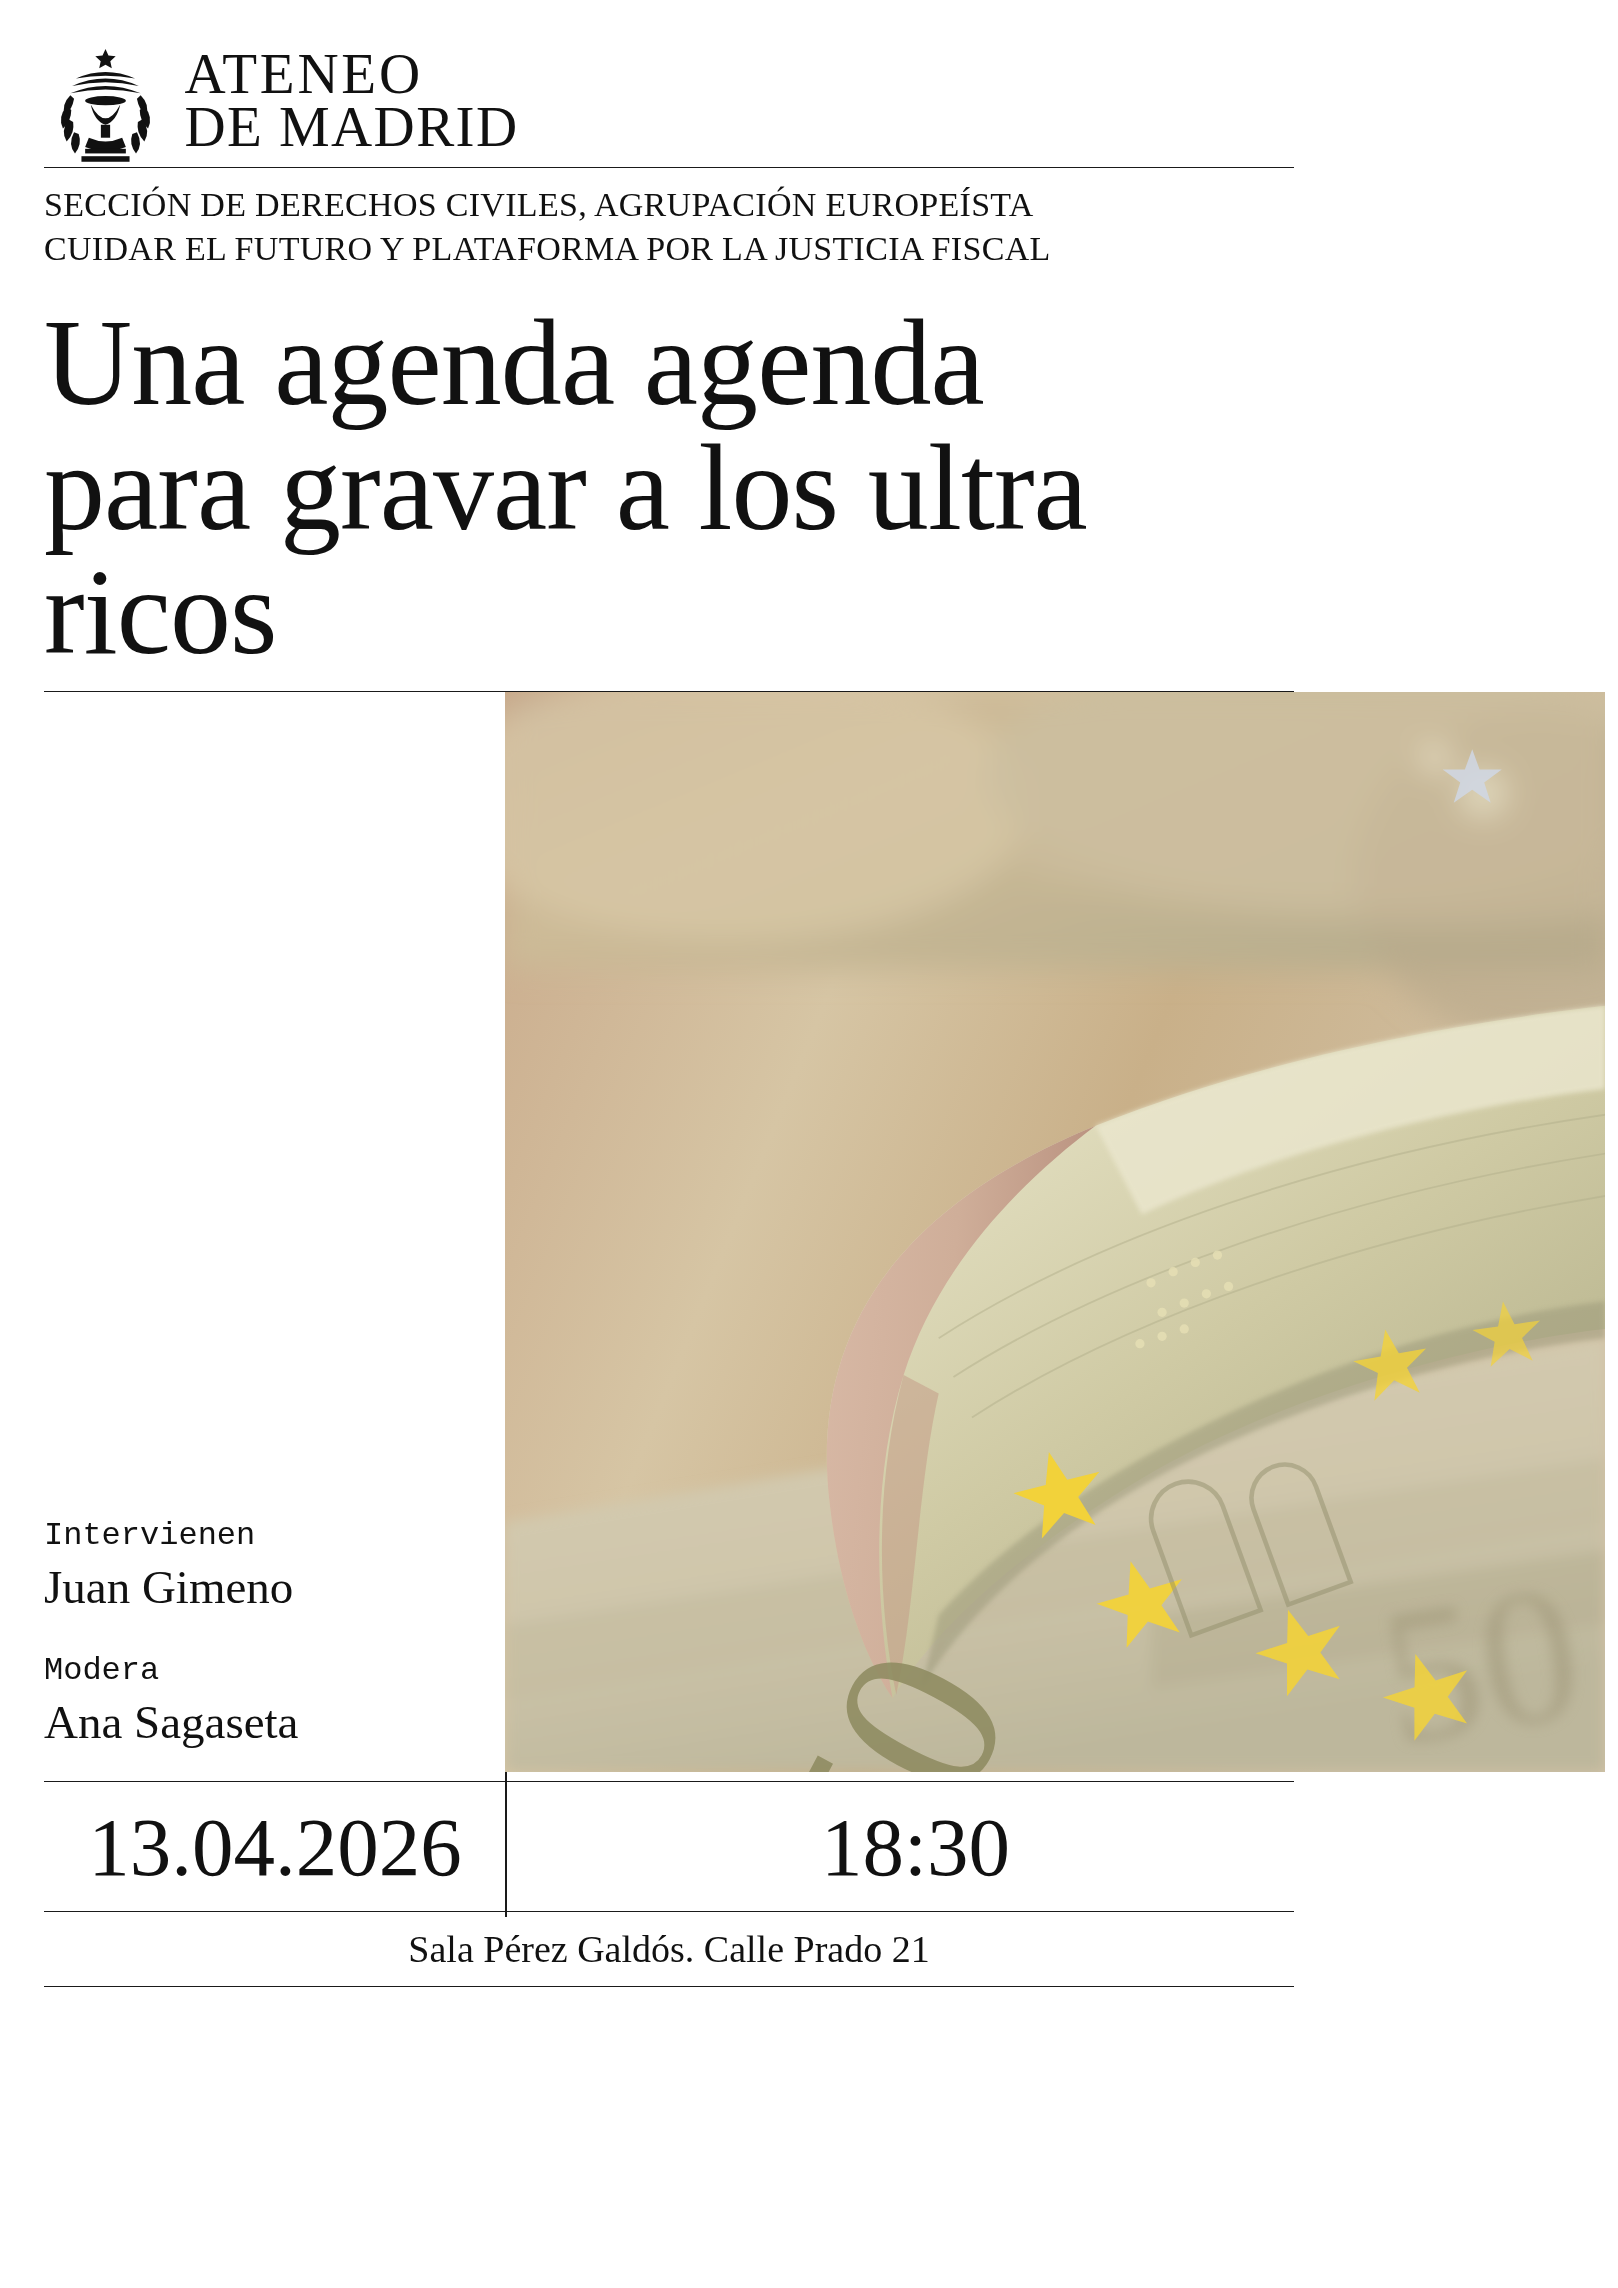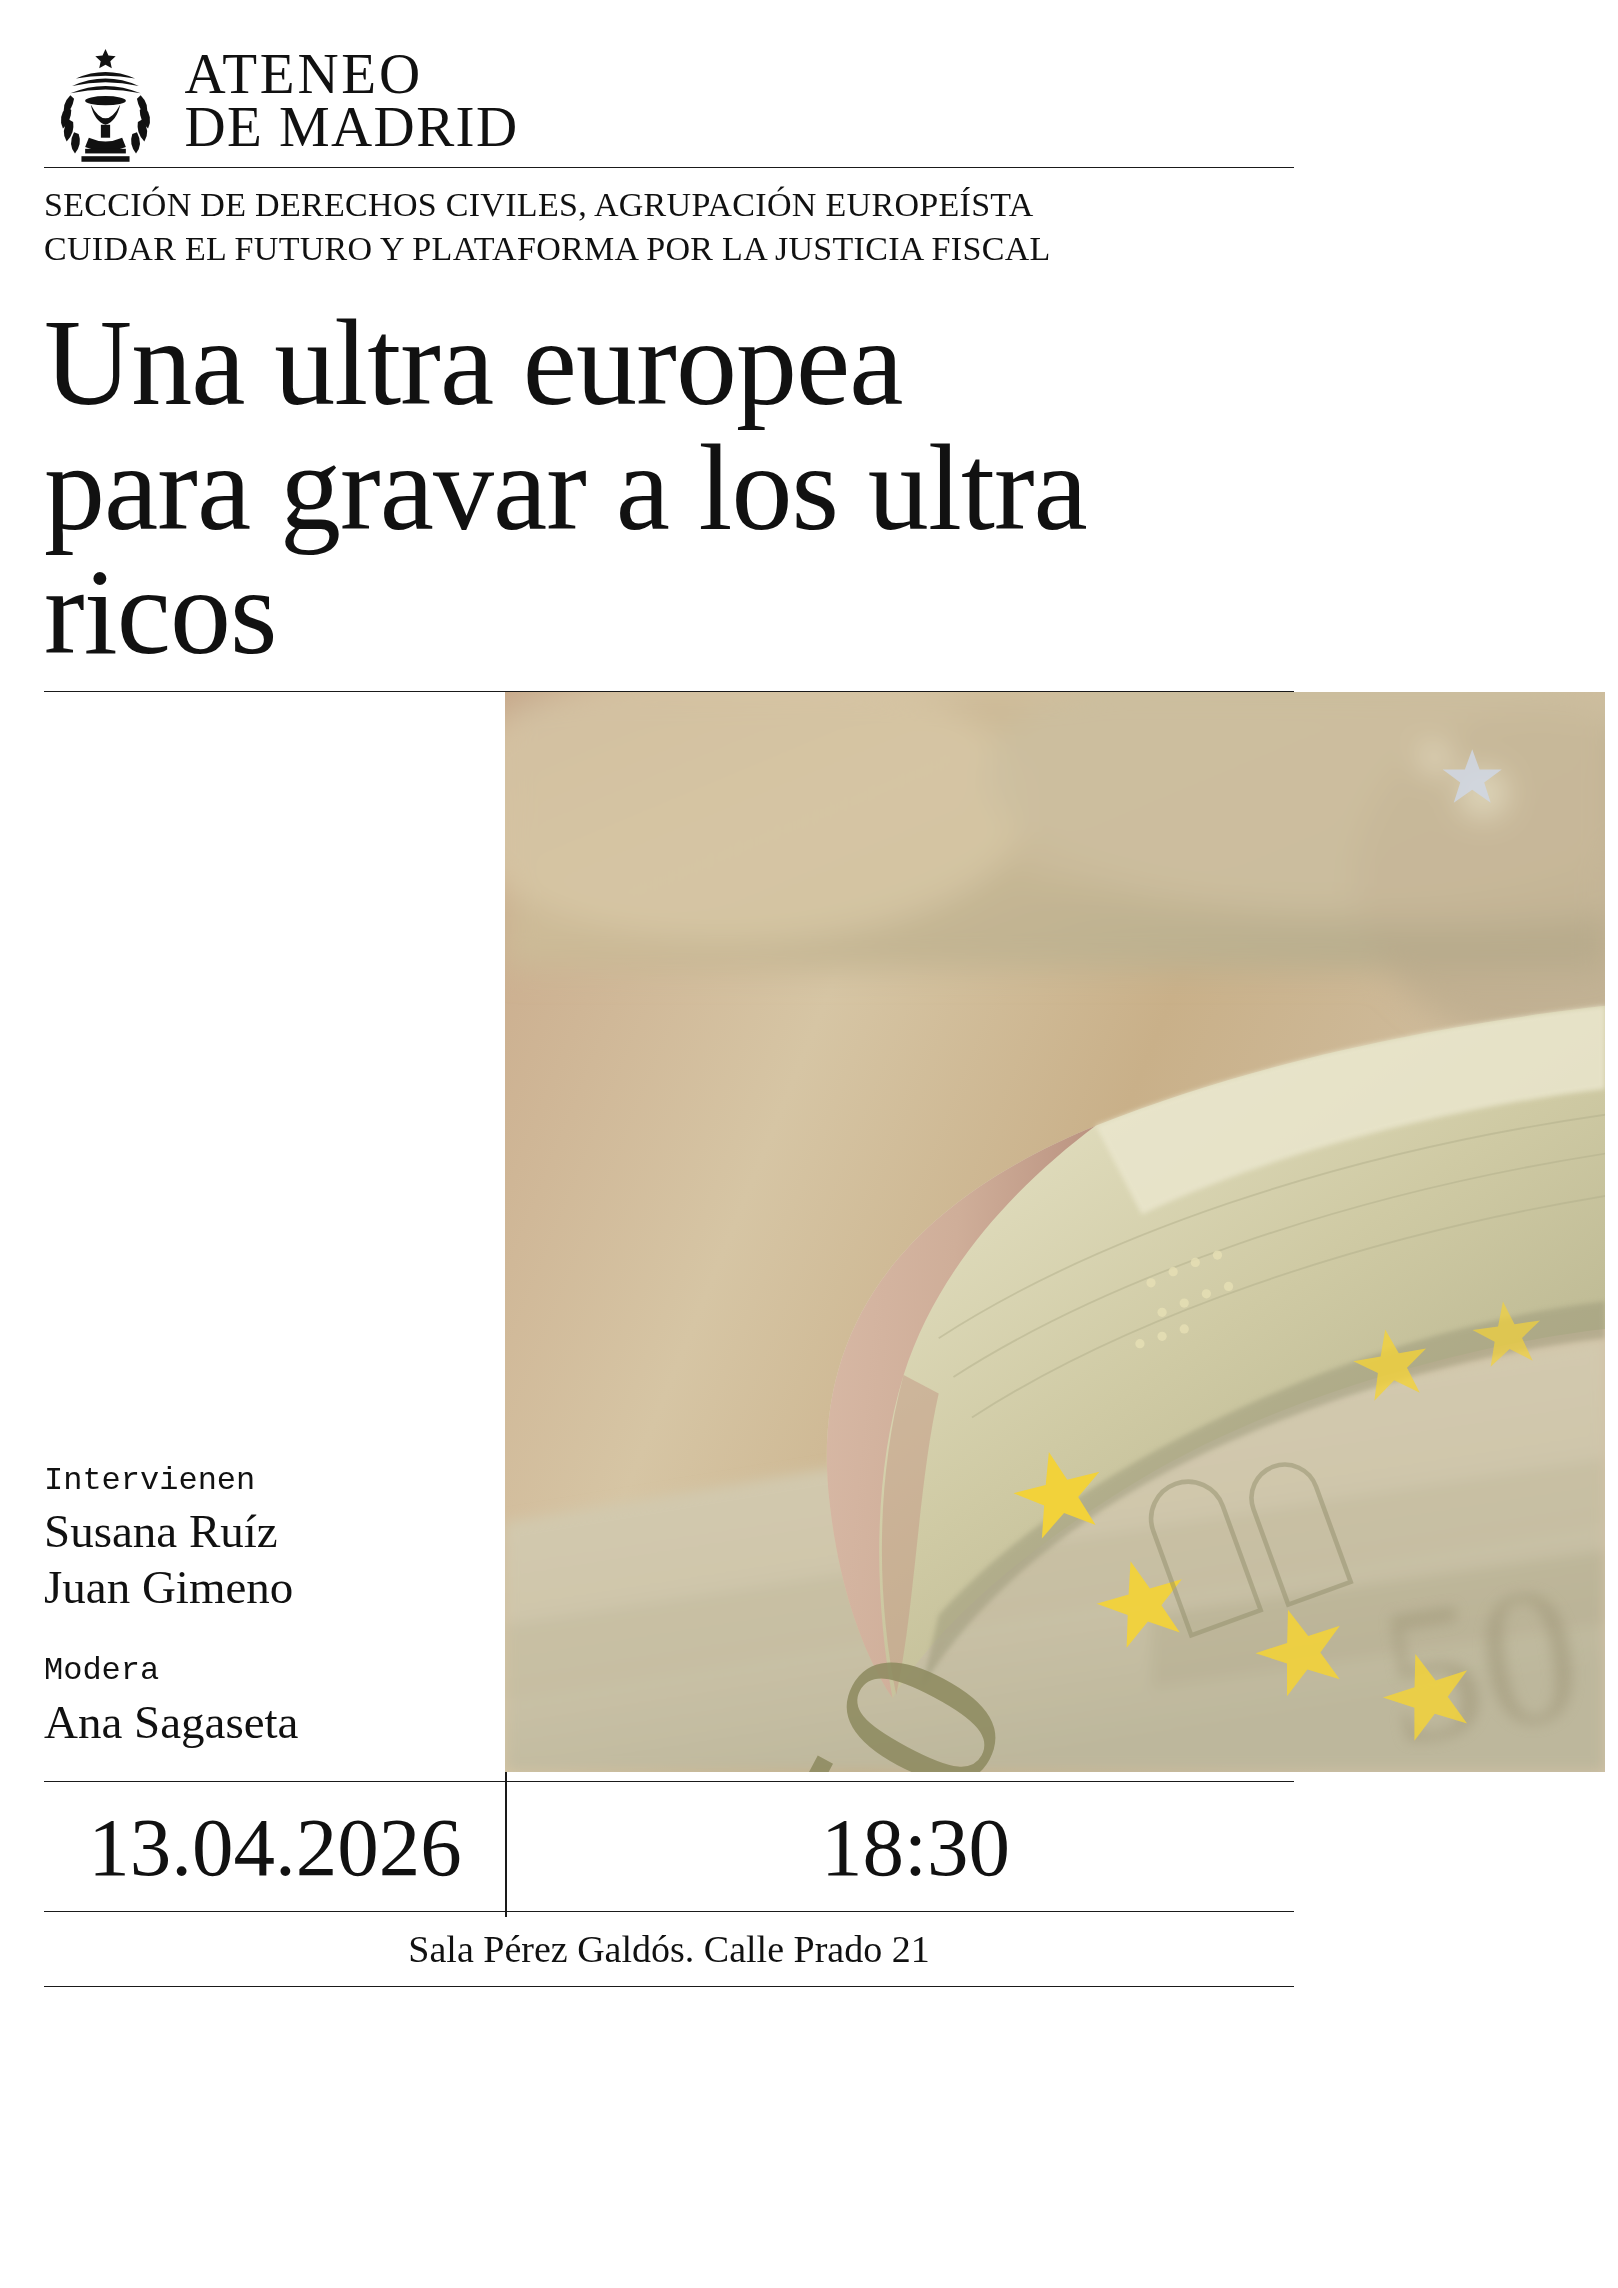--- a/index.html
+++ b/index.html
@@ -234,33 +234,32 @@
   </div>
 
   <hr class="rule rule-top">
 
   <div class="sections">
     <div>SECCIÓN DE DERECHOS CIVILES, AGRUPACIÓN EUROPEÍSTA</div>
     <div>CUIDAR EL FUTURO Y PLATAFORMA POR LA JUSTICIA FISCAL</div>
   </div>
 
   <h1 class="title">
-    <span class="tline">Una ultra europea</span>
+    <span class="tline">Una agenda agenda</span>
     <span class="tline">para gravar a los ultra</span>
     <span class="tline">ricos</span>
   </h1>
 
   <hr class="rule">
 
   <div class="band">
 
     <div class="band-left">
       <div class="label-small">Intervienen</div>
       <div class="names">
-        <div>Susana Ruíz</div>
         <div>Juan Gimeno</div>
       </div>
       <div class="label-small">Modera</div>
       <div class="moderator-name">Ana Sagaseta</div>
     </div>
 
     <div class="band-right">
       <div class="vline"></div>
       <div class="photo">
         <svg width="1100" height="1080" viewBox="0 0 1192 1170" xmlns="http://www.w3.org/2000/svg" preserveAspectRatio="xMidYMid slice">

